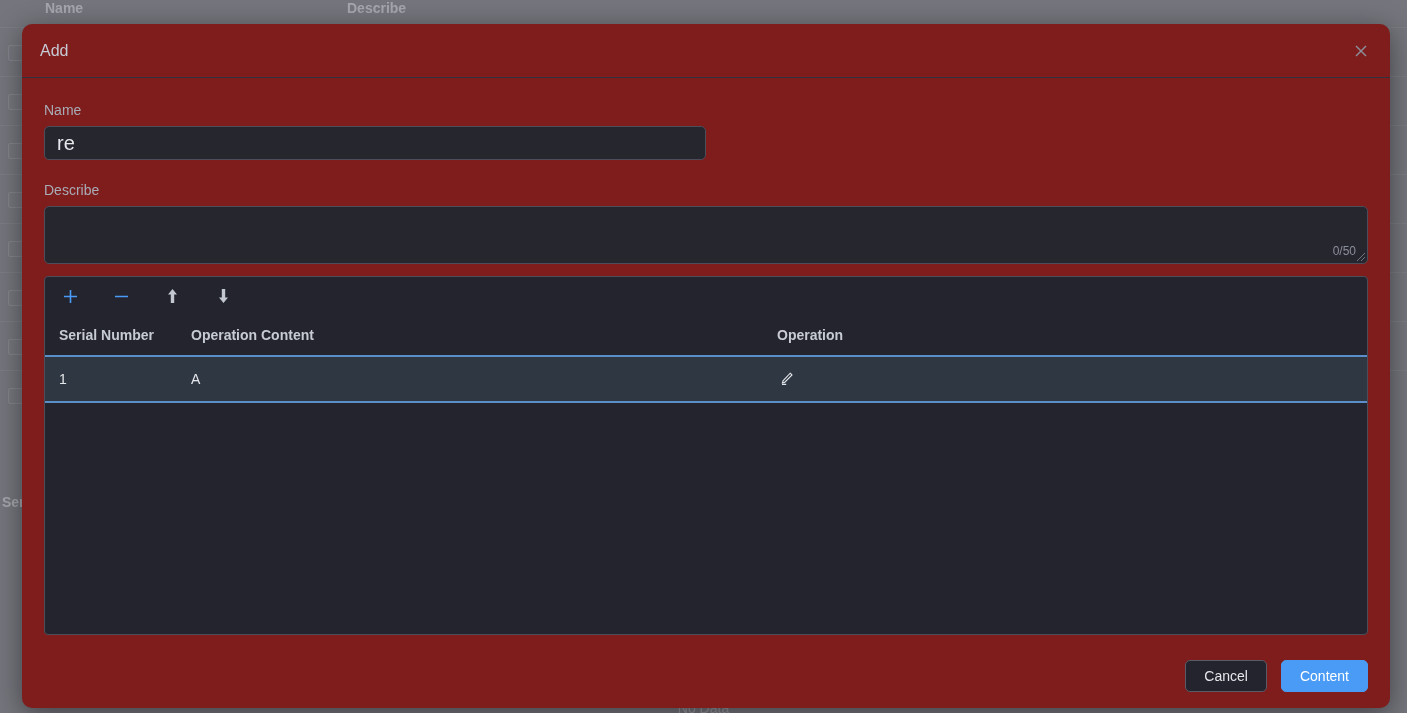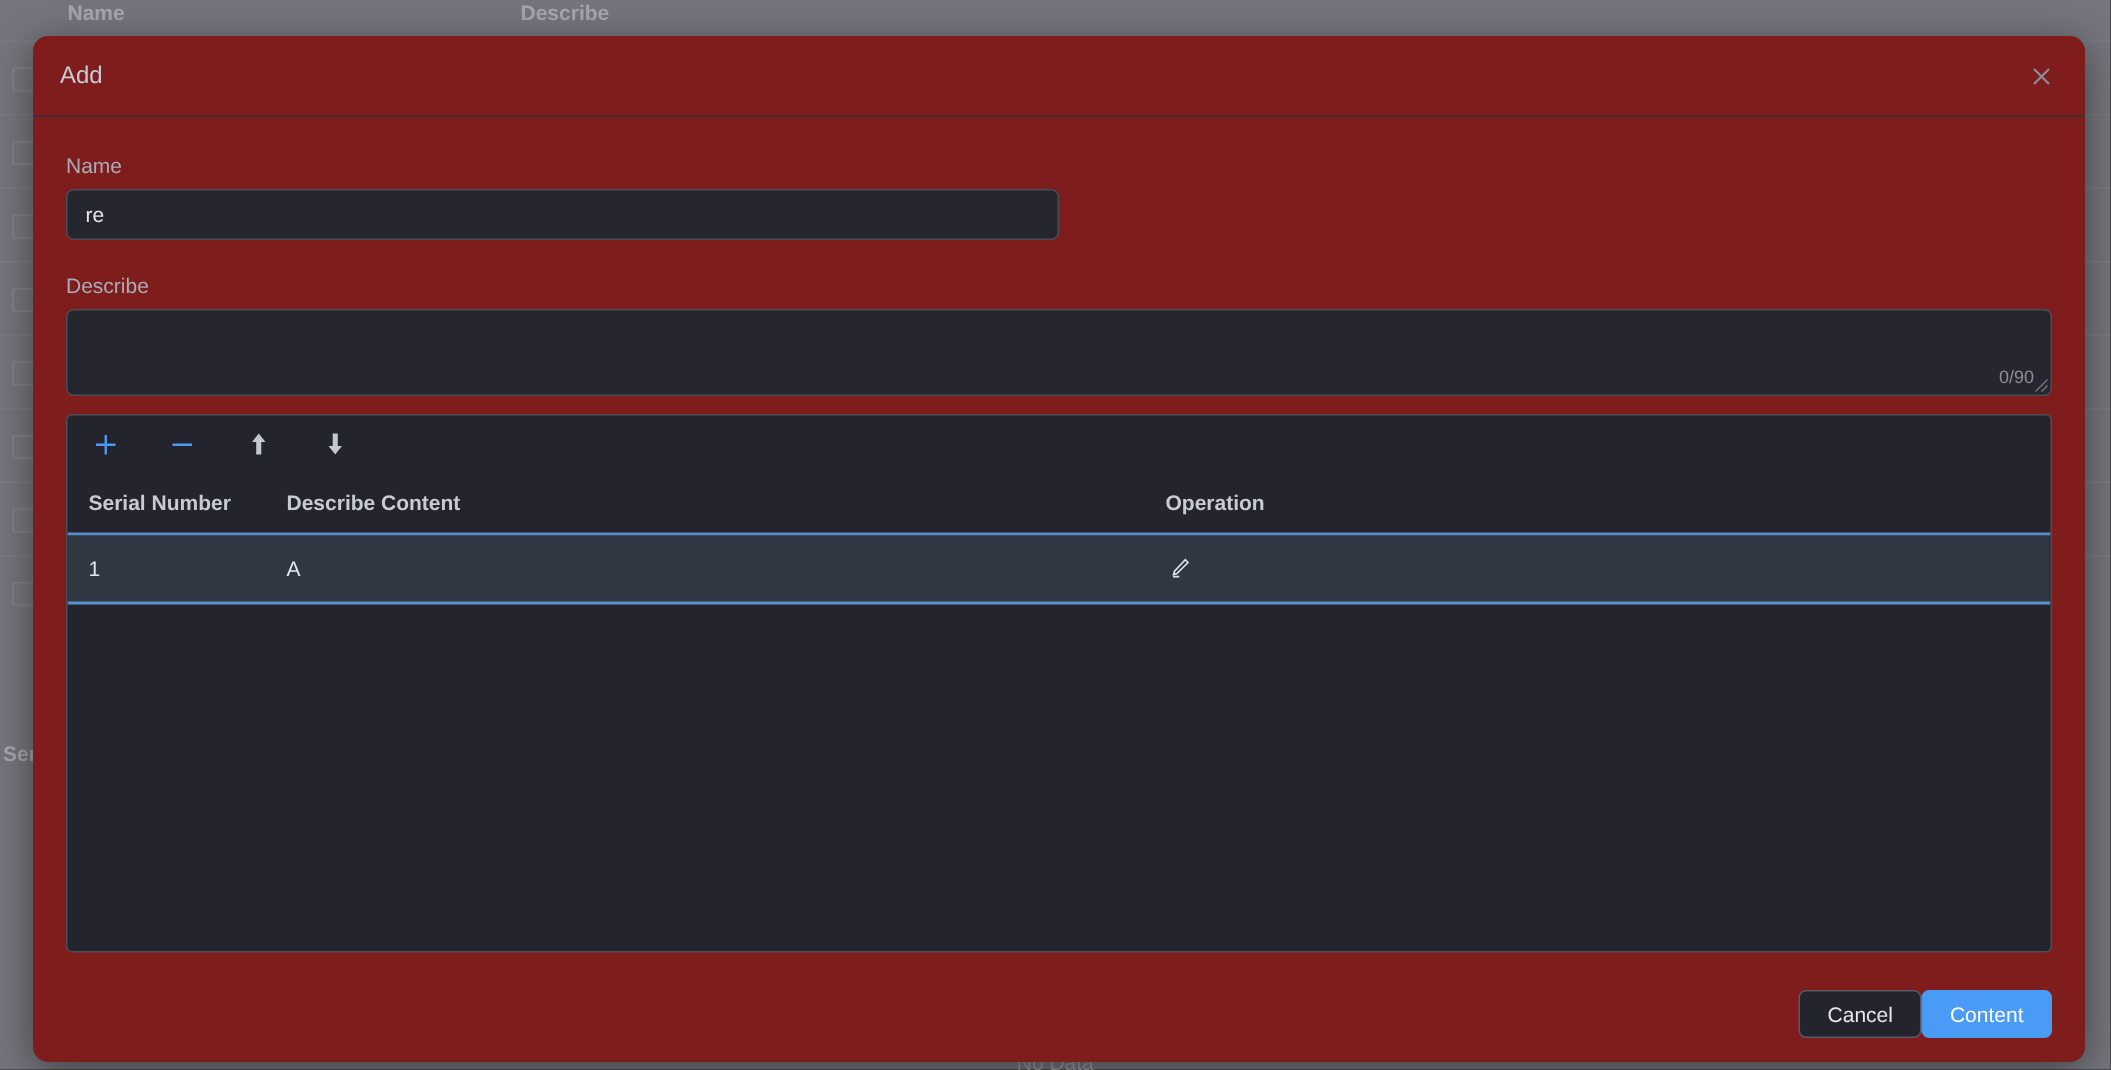--- a/index.html
+++ b/index.html
@@ -135,21 +135,21 @@
     margin-bottom: 8px;
   }
   .text-input {
     width: 662px;
     height: 34px;
     box-sizing: border-box;
     background: #26262f;
     border: 1px solid #4d4d59;
     border-radius: 5px;
     color: #e6e8ec;
-    font-size: 14px;
+    font-size: 20px;
     padding: 0 12px;
     font-family: "Liberation Sans", sans-serif;
     outline: none;
     display: block;
   }
   .text-input::placeholder { color: #6a6e79; }
 
   .field-gap { height: 22px; }
 
   .textarea-wrap {
@@ -257,20 +257,21 @@
     justify-content: center;
   }
   .edit-icon svg { display: block; }
 
   .modal-footer {
     flex: 0 0 auto;
     height: 64px;
     display: flex;
     align-items: center;
     justify-content: flex-end;
+    gap: 14px;
     padding-right: 22px;
     box-sizing: border-box;
   }
   .btn {
     font-family: "Liberation Sans", sans-serif;
     font-size: 14px;
     border-radius: 5px;
     padding: 0 18px;
     height: 32px;
     cursor: pointer;
@@ -336,21 +337,21 @@
   <div class="modal-body">
 
     <div class="field-label">Name</div>
     <input class="text-input" type="text" value="re" style="">
 
     <div class="field-gap"></div>
 
     <div class="field-label">Describe</div>
     <div class="textarea-wrap">
       <textarea class="text-area" placeholder="" style=""></textarea>
-      <span class="char-count">0/90</span>
+      <span class="char-count">0/50</span>
       <svg class="resize-grip" viewBox="0 0 10 10" stroke="#8b8f9a" stroke-width="1">
         <line x1="9" y1="1" x2="1" y2="9"></line>
           <line x1="9" y1="5" x2="5" y2="9"></line>
       </svg>
     </div>
 
     <div class="table-panel">
 
       <div class="table-toolbar">
         <div class="tb-btn blue">
@@ -371,21 +372,21 @@
         </div>
         <div class="tb-btn grey">
           <svg width="15" height="16" viewBox="0 0 15 16" fill="currentColor">
             <path d="M7.5 15 L12 9.4 L9.2 9.4 L9.2 1 L5.8 1 L5.8 9.4 L3 9.4 Z"></path>
           </svg>
         </div>
       </div>
 
       <div class="tbl-head">
         <div class="col-serial">Serial Number</div>
-        <div class="col-content">Describe Content</div>
+        <div class="col-content">Operation Content</div>
         <div class="col-op">Operation</div>
       </div>
 
       <div class="tbl-row selected">
         <div class="col-serial">1</div>
         <div class="col-content">A</div>
         <div class="col-op">
           <span class="edit-icon">
             <svg width="16" height="16" viewBox="0 0 16 16" fill="none" stroke="currentColor" stroke-width="1.1">
               <path d="M11.2 2.2 L13 4 L5.6 11.4 L3.4 12 L4 9.8 Z"></path>

